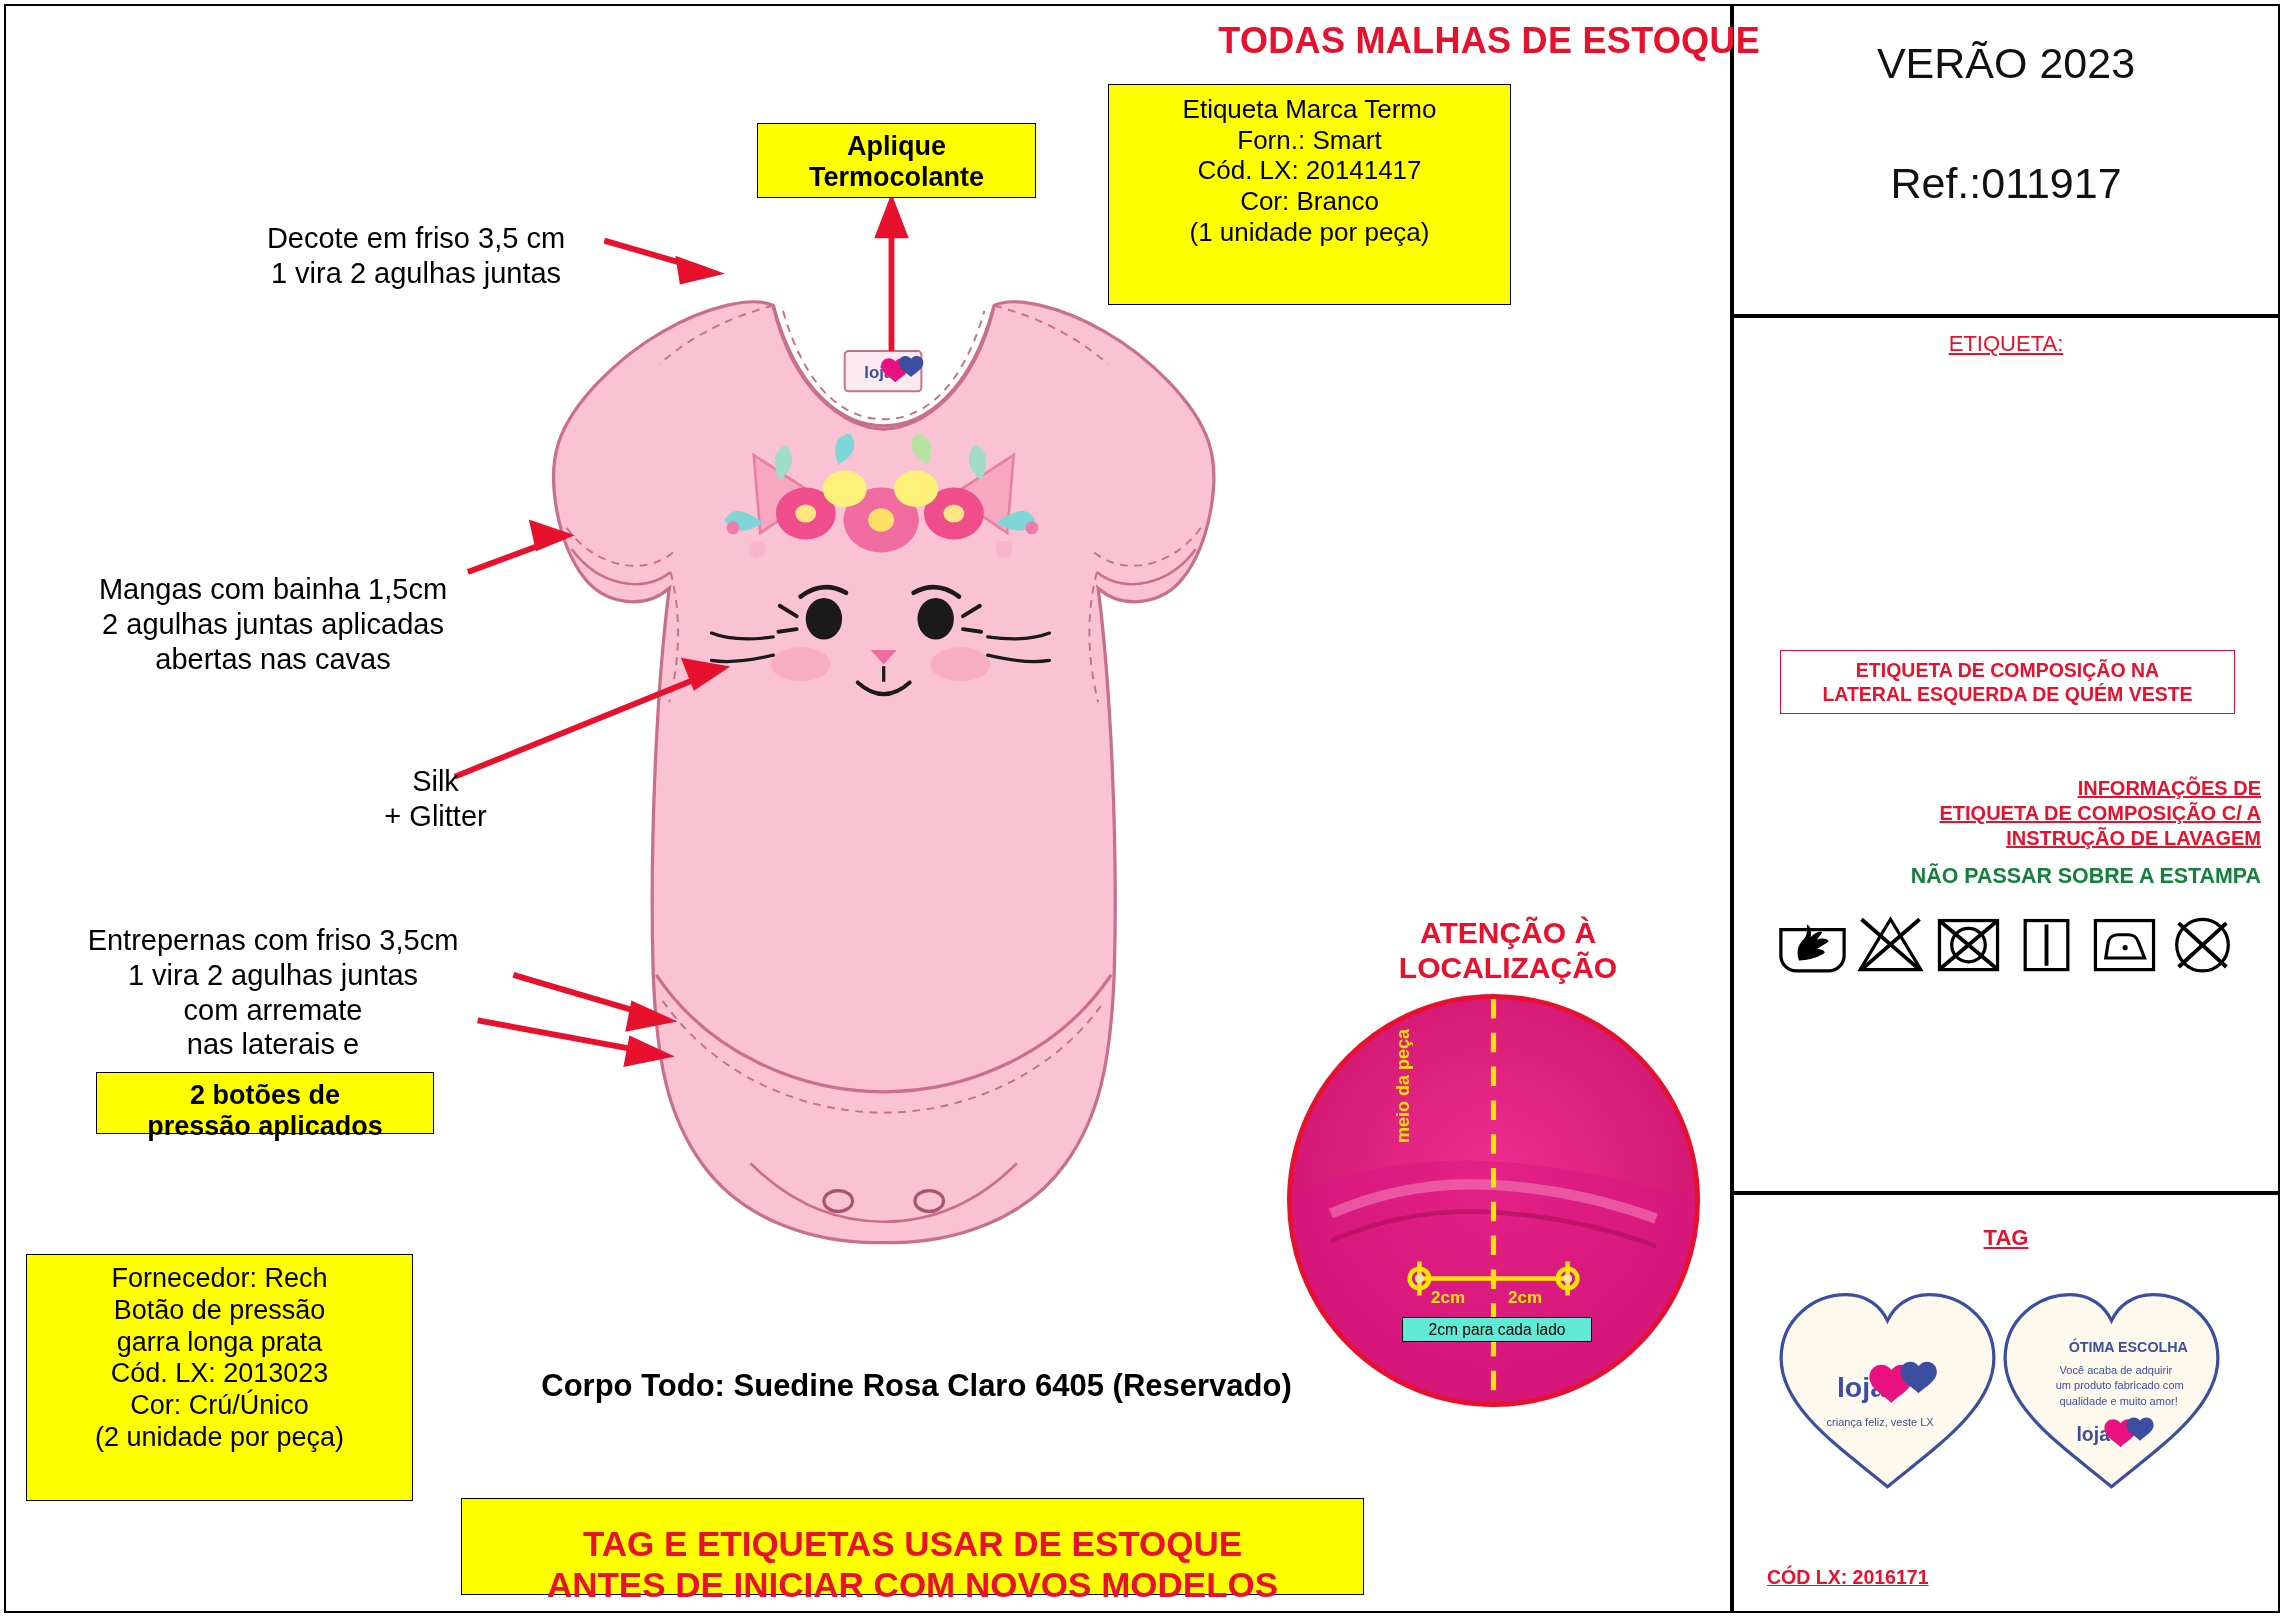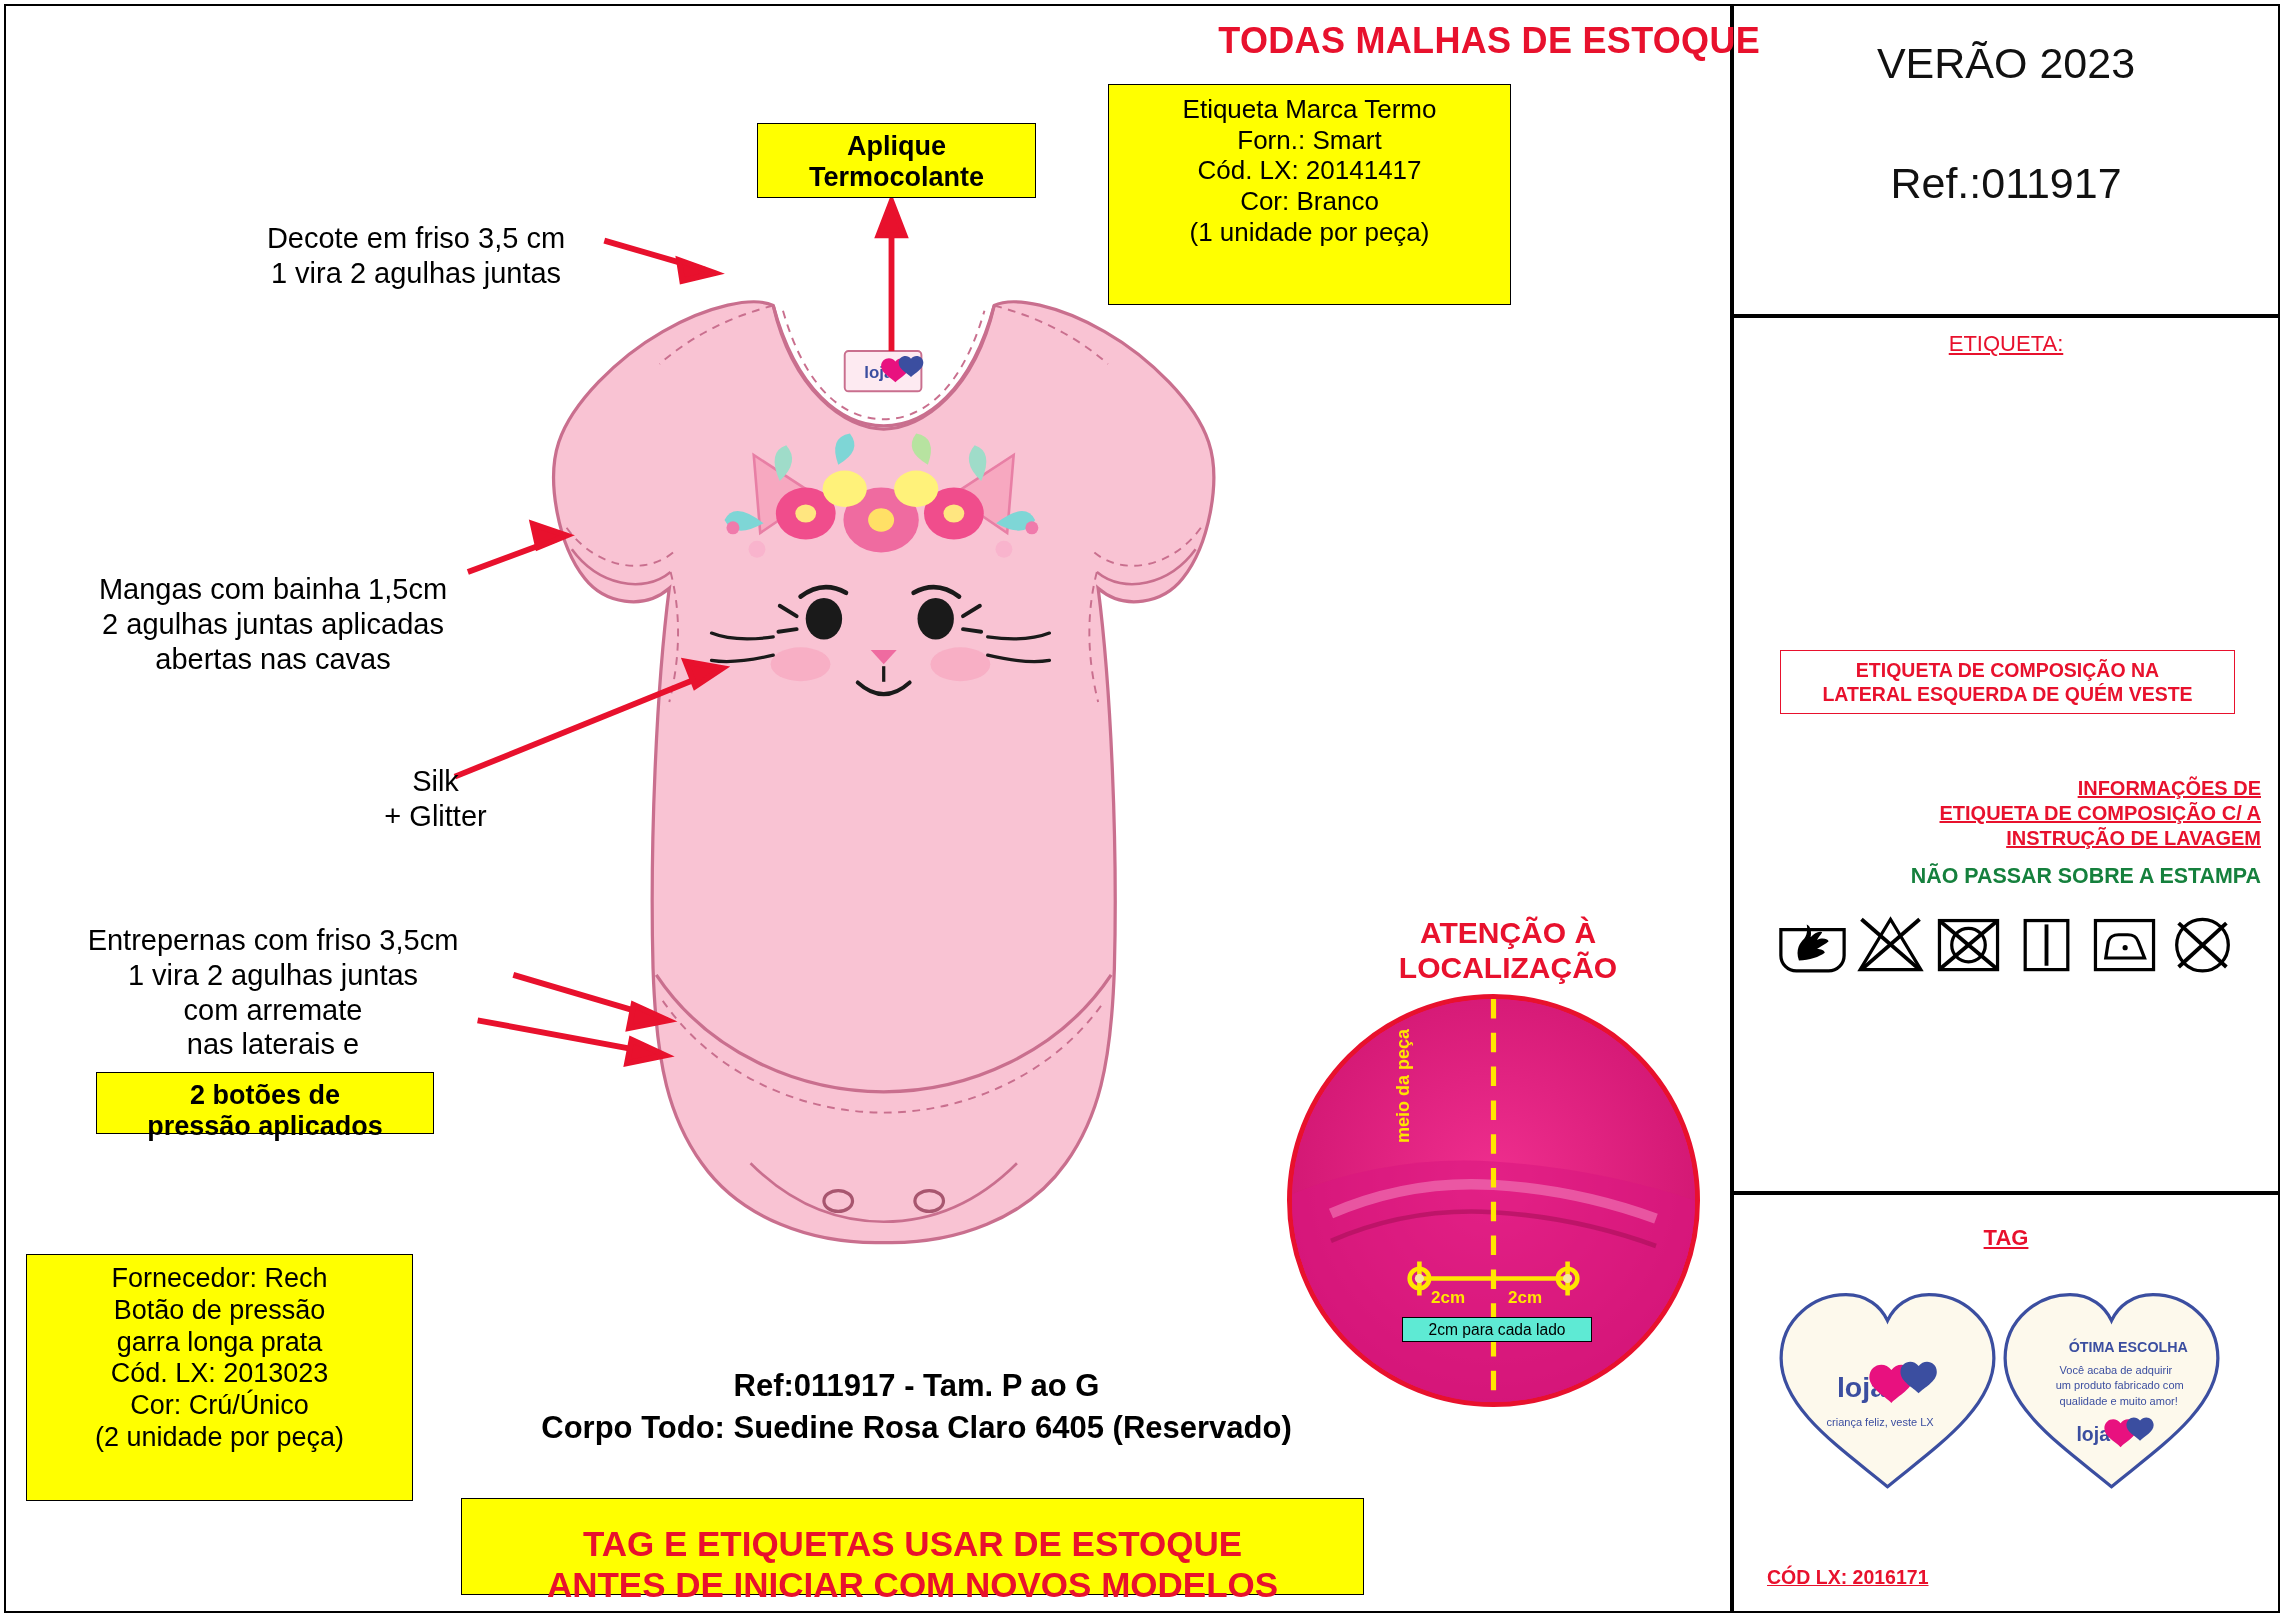--- a/index.html
+++ b/index.html
@@ -217,21 +217,20 @@
   <div class="yellow" id="fornecedor-box">
     <div>Fornecedor: Rech</div>
     <div>Botão de pressão</div>
     <div>garra longa prata</div>
     <div>Cód. LX: 2013023</div>
     <div>Cor: Crú/Único</div>
     <div>(2 unidade por peça)</div>
   </div>
 
   <div class="plain-text" id="ref-lines">
-    <div>Ref:011917 - Tam. P ao G</div>
     <div>Corpo Todo: Suedine Rosa Claro 6405 (Reservado)</div>
   </div>
 
   <div class="yellow" id="tag-estoque-box">
     <div>TAG E ETIQUETAS USAR DE ESTOQUE</div>
     <div>ANTES DE INICIAR COM NOVOS MODELOS</div>
   </div>
 
   <div class="plain-text" id="atencao-txt">ATENÇÃO À<br>LOCALIZAÇÃO</div>
 

